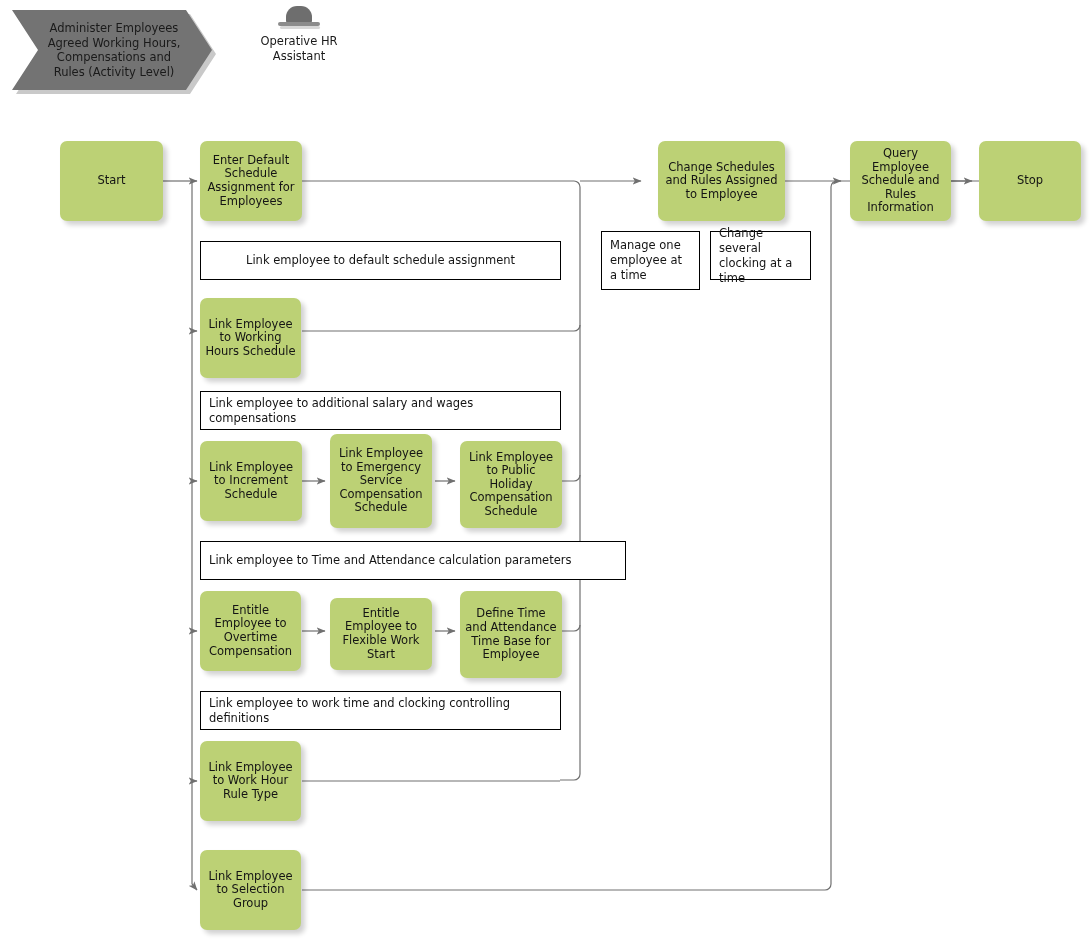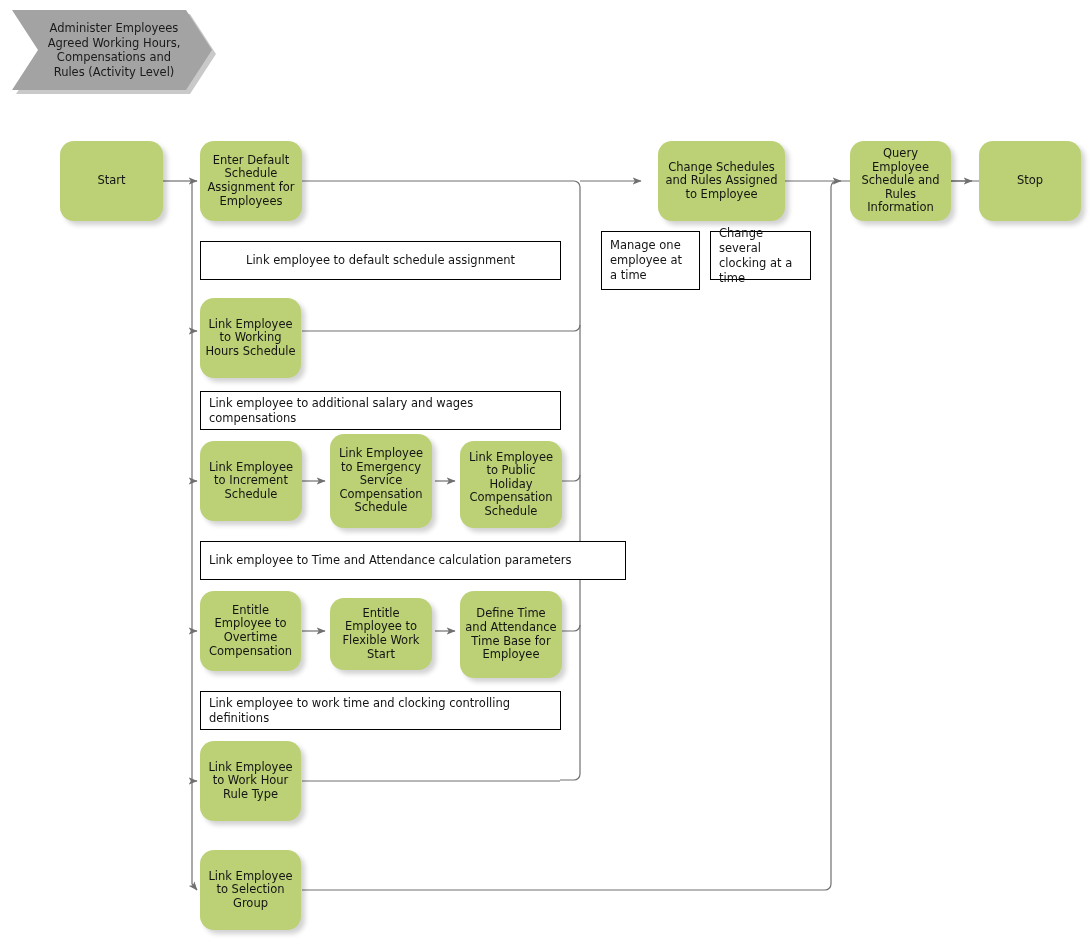--- a/index.html
+++ b/index.html
@@ -17,21 +17,21 @@
   #wires{
     position:absolute;
     left:0; top:0;
     width:1090px; height:940px;
     pointer-events:none;
   }
 
   
   .chevron{
     position:absolute;
-    background:#a3a3a3;
+    background:#737373;
     color:#1a1a1a;
     display:flex;
     align-items:center;
     text-align:center;
     font-size:11.5px;
     line-height:14.5px;
     padding:4px 26px 4px 30px;
     box-sizing:border-box;
     -webkit-clip-path:polygon(0 0, calc(100% - 26px) 0, 100% 50%, calc(100% - 26px) 100%, 0 100%, 26px 50%);
     clip-path:polygon(0 0, calc(100% - 26px) 0, 100% 50%, calc(100% - 26px) 100%, 0 100%, 26px 50%);
@@ -76,21 +76,21 @@
     left:2px; top:20px;
     width:40px; height:3px;
     background:#d8d8d8;
     border-radius:2px;
   }
 
   
   .node{
     position:absolute;
     background:#bcd175;
-    border-radius:14px;
+    border-radius:7px;
     color:#141414;
     display:flex;
     align-items:center;
     justify-content:center;
     text-align:center;
     font-size:11.5px;
     line-height:13.6px;
     box-sizing:border-box;
     padding:2px 5px;
     box-shadow:4px 4px 5px rgba(0,0,0,0.18);
@@ -158,20 +158,28 @@
 
       <path d="M951,181 L972,181" marker-end="url(#arw)"></path>
     </g>
   </svg>
 
   <div class="chevron-shadow" style="left:16px;top:14px;width:200px;height:80px;"></div>
   <div class="chevron" style="left:12px;top:10px;width:200px;height:80px;">
     <span>Administer Employees Agreed Working Hours, Compensations and Rules (Activity Level)</span>
   </div>
 
+  <div class="role" style="left:243px;top:6px;width:112px;">
+    <span class="hat">
+      <span class="dome"></span>
+        <span class="brim"></span>
+        <span class="brimshadow"></span>
+    </span>
+    <span>Operative HR Assistant</span>
+  </div>
 
   <div class="node" style="left:60px;top:141px;width:103px;height:80px;">
     <span>Start</span>
   </div>
 
   <div class="node" style="left:200px;top:141px;width:102px;height:80px;">
     <span>Enter Default Schedule Assignment for Employees</span>
   </div>
 
   <div class="note center" style="left:200px;top:241px;width:361px;height:39px;">

